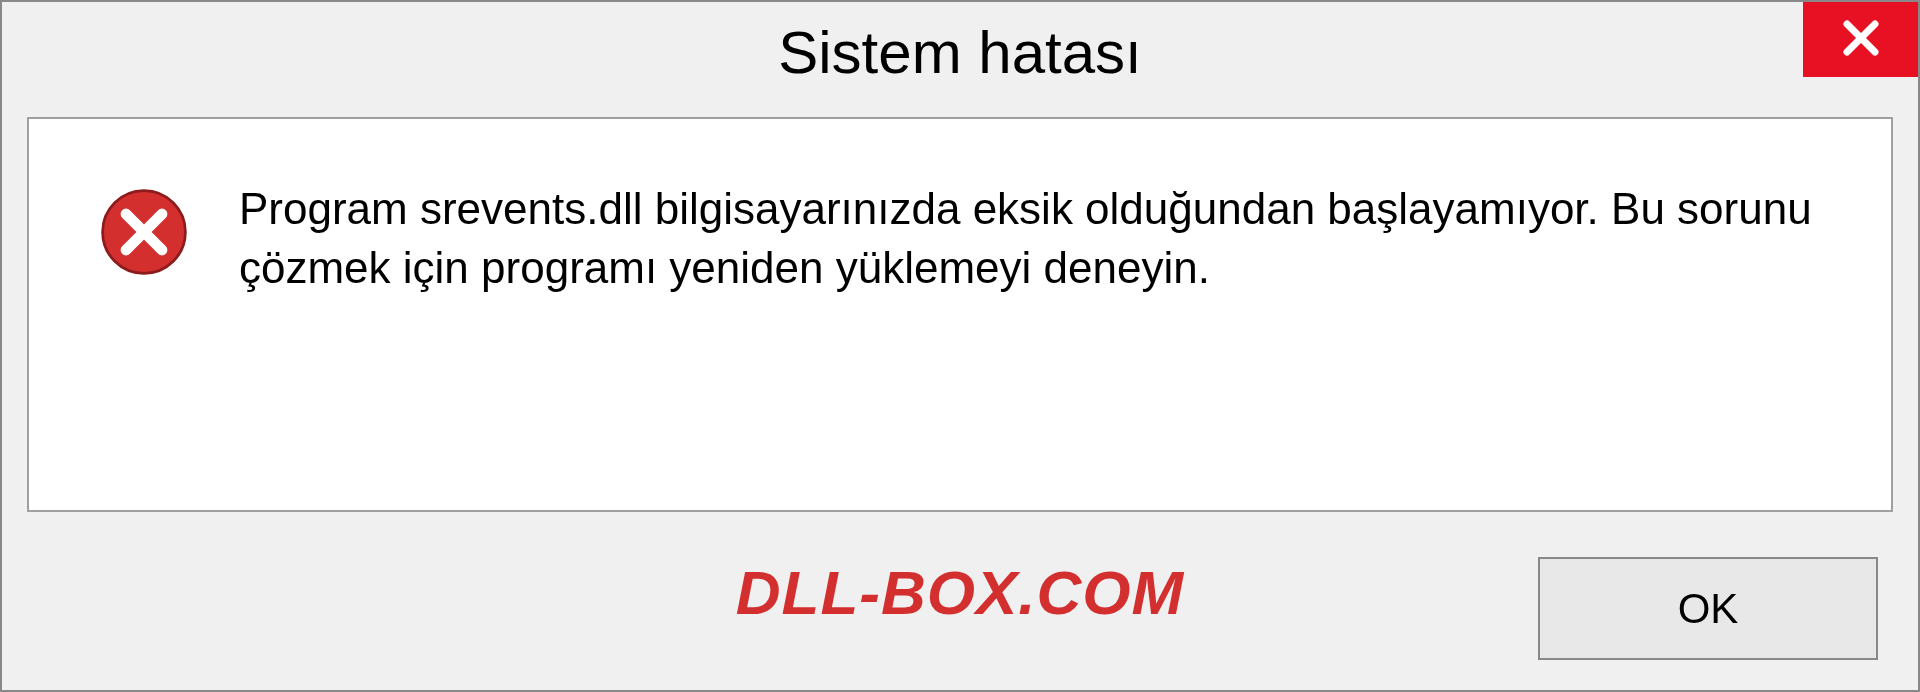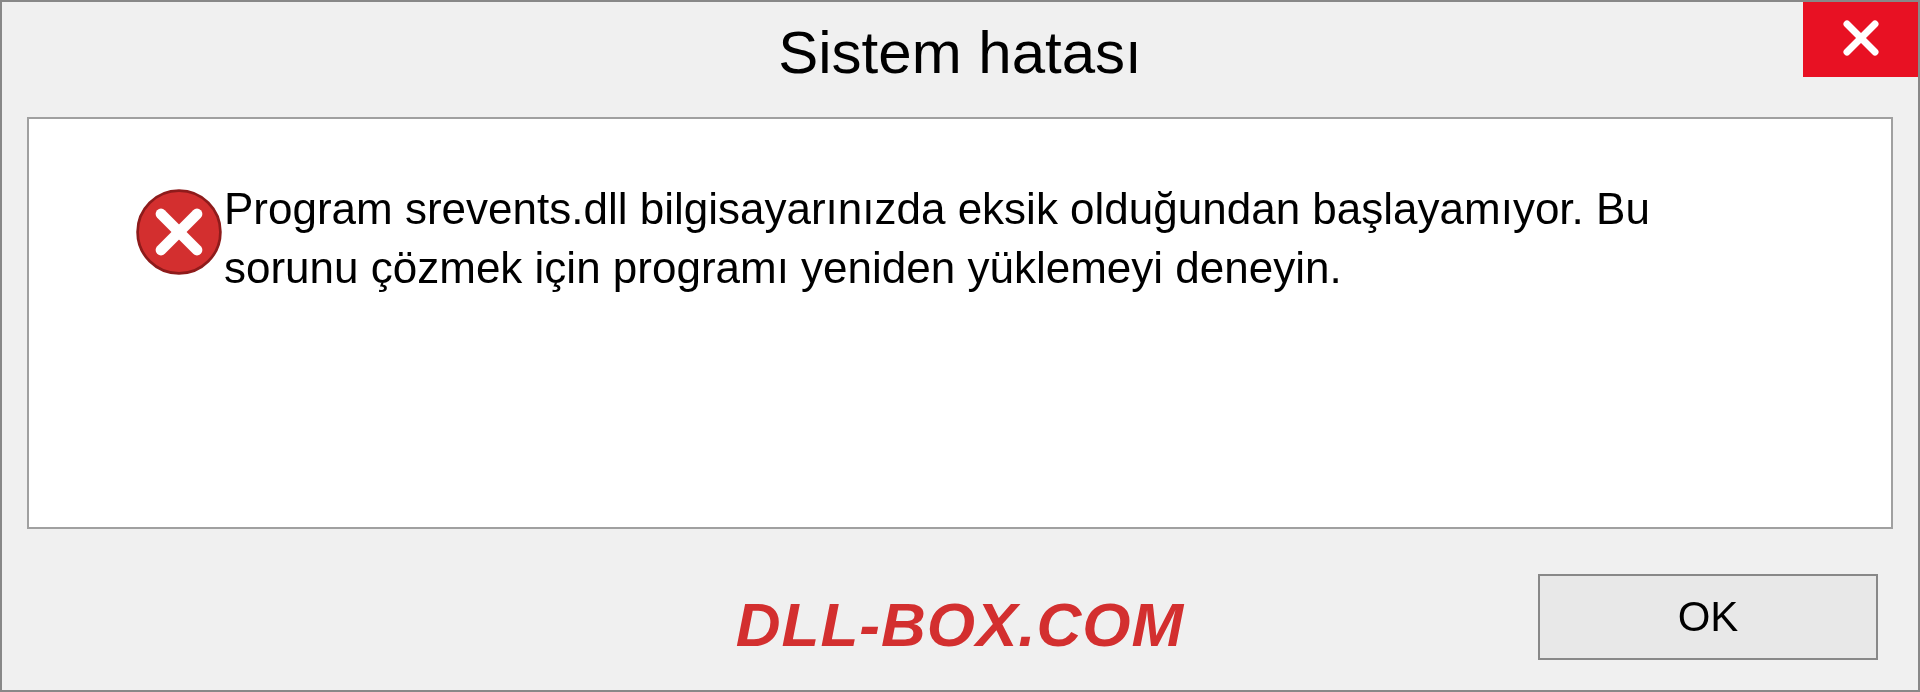--- a/index.html
+++ b/index.html
@@ -51,60 +51,61 @@
     }
     .close-btn svg {
       width: 48px;
       height: 48px;
     }
     .content-panel {
       margin: 15px 25px 25px 25px;
       background: #ffffff;
       border: 2px solid #a0a0a0;
       flex: 1;
-      padding: 60px 105px;
+      padding: 60px 70px;
       display: flex;
       align-items: flex-start;
+      gap: 50px;
     }
     .error-icon-wrap {
       flex-shrink: 0;
       margin-top: 8px;
     }
     .error-icon-wrap svg {
       width: 90px;
       height: 90px;
     }
     .message {
       font-size: 44px;
       line-height: 1.35;
       color: #000000;
       font-weight: 400;
     }
     .footer {
       display: flex;
-      align-items: flex-end;
+      align-items: flex-start;
       justify-content: flex-end;
       padding: 20px 40px 30px 40px;
       gap: 60px;
       position: relative;
     }
     .watermark {
       font-size: 62px;
       font-weight: 900;
       color: #d32f2f;
       letter-spacing: 1px;
       position: absolute;
       left: 50%;
       transform: translateX(-50%);
       font-style: italic;
       font-family: Arial, sans-serif;
     }
     .ok-btn {
       width: 340px;
-      height: 86px;
+      height: 103px;
       background: #e8e8e8;
       border: 2px solid #888888;
       font-size: 42px;
       color: #000000;
       cursor: pointer;
       display: flex;
       align-items: center;
       justify-content: center;
       font-family: inherit;
     }

